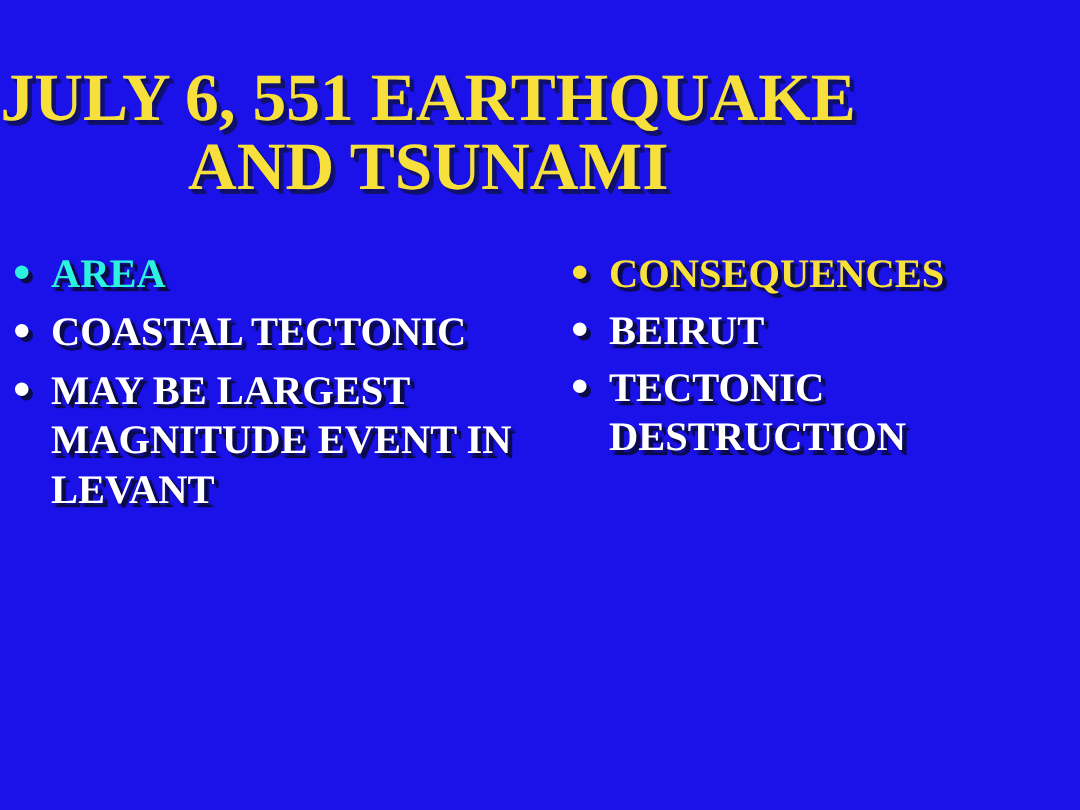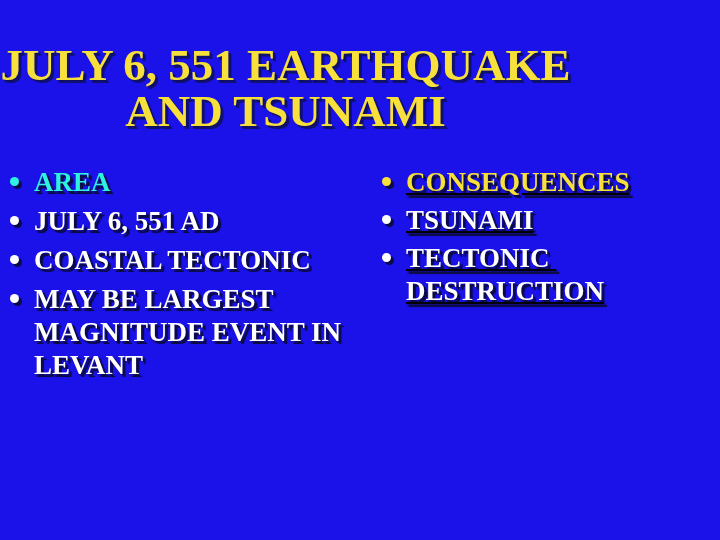--- a/index.html
+++ b/index.html
@@ -70,44 +70,40 @@
     line-height: 33px;
     color: #ffffff;
     text-shadow: 3px 3px 0 #0b0b4a, 2px 2px 2px #090938;
     white-space: pre-wrap;
   }
   .btext.cyan   { color: #2ef2e0; }
   .btext.yellow { color: #f7e03c; }
 
   
   .btext.tight { letter-spacing: -0.4px; }
-  #col-right .bullet-row { padding-left: 30px; margin-bottom: 5px; text-decoration: underline; }
+  #col-right .bullet-row { padding-left: 30px; margin-bottom: 5px; }
   #col-right .bullet-dot { left: 6px; }
 </style>
 </head>
 <body>
 
 <div id="slide">
 
   <div id="title-block">
     <span class="tline">JULY 6, 551 EARTHQUAKE</span>
     <span class="tline">AND TSUNAMI</span>
   </div>
 
   <div class="col" id="col-left">
 
     <div class="bullet-row">
       <span class="bullet-dot cyan"></span>
       <span class="btext cyan">AREA</span>
     </div>
 
-    <div class="bullet-row">
-      <span class="bullet-dot"></span>
-      <span class="btext">JULY 6, 551 AD</span>
-    </div>
 
     <div class="bullet-row">
       <span class="bullet-dot"></span>
       <span class="btext">COASTAL TECTONIC</span>
     </div>
 
     <div class="bullet-row">
       <span class="bullet-dot"></span>
       <span class="btext">MAY BE LARGEST MAGNITUDE EVENT IN LEVANT</span>
     </div>
@@ -117,21 +113,21 @@
   <div class="col" id="col-right">
 
     <div class="bullet-row">
       <span class="bullet-dot yellow"></span>
       <span class="btext yellow">CONSEQUENCES</span>
     </div>
 
 
     <div class="bullet-row">
       <span class="bullet-dot"></span>
-      <span class="btext">TSUNAMI</span>
+      <span class="btext">BEIRUT</span>
     </div>
 
     <div class="bullet-row">
       <span class="bullet-dot"></span>
       <span class="btext">TECTONIC DESTRUCTION</span>
     </div>
 
   </div>
 
 </div>

